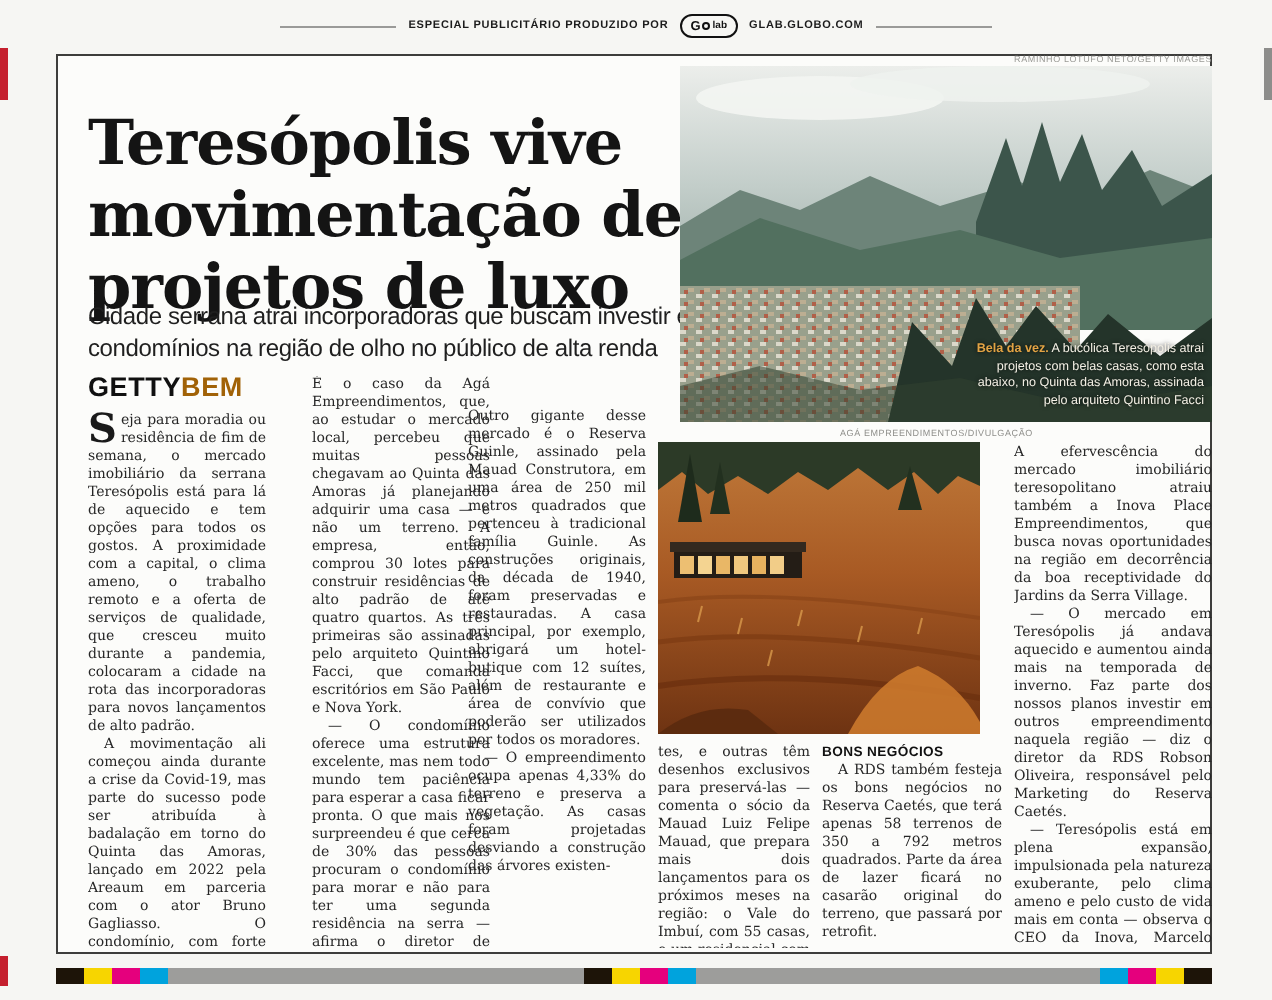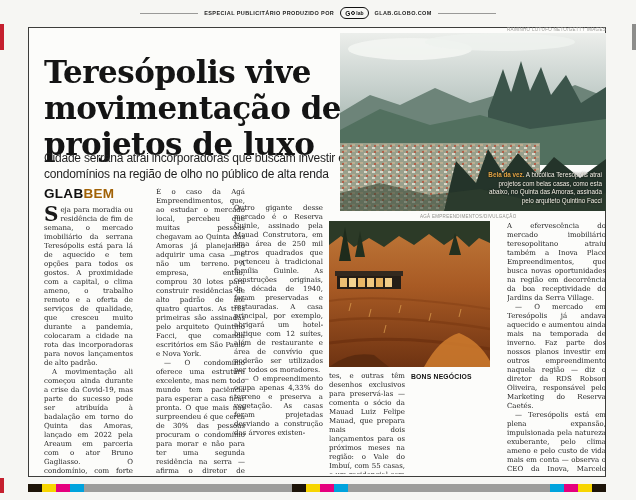--- a/index.html
+++ b/index.html
@@ -80,21 +80,21 @@
   </span>
   <span class="label">GLAB.GLOBO.COM</span>
   <span class="rule"></span>
 </div>
 
 <div class="frame"></div>
 
 <h1 class="headline">Teresópolis vive movimentação de projetos de luxo</h1>
 <div class="subhead">Cidade serrana atrai incorporadoras que buscam investir em condomínios na região de olho no público de alta renda</div>
 <div class="kicker">
-  <span class="prim">GLAB</span><span class="sec">BEM</span>
+  <span class="prim">GETTY</span><span class="sec">BEM</span>
 </div>
 
 <div class="credit credit1">RAMINHO LOTUFO NETO/GETTY IMAGES</div>
 <div class="photo photo1">
   <svg viewBox="0 0 266 178" preserveAspectRatio="none">
     <defs>
       <linearGradient id="sky1" x1="0" y1="0" x2="0" y2="1">
         <stop offset="0" stop-color="#eceeeb"></stop>
         <stop offset="0.55" stop-color="#c2cdc9"></stop>
         <stop offset="1" stop-color="#9fb0aa"></stop>
@@ -174,20 +174,21 @@
   <p>Outro gigante desse mercado é o Reserva Guinle, assinado pela Mauad Construtora, em uma área de 250 mil metros quadrados que pertenceu à tradicional família Guinle. As construções originais, da década de 1940, foram preservadas e restauradas. A casa principal, por exemplo, abrigará um hotel-butique com 12 suítes, além de restaurante e área de convívio que poderão ser utilizados por todos os moradores.</p>
   <p>— O empreendimento ocupa apenas 4,33% do terreno e preserva a vegetação. As casas foram projetadas desviando a construção das árvores existen-</p>
 </div>
 
 <div class="bodycol col4">
   <p>tes, e outras têm desenhos exclusivos para preservá-las — comenta o sócio da Mauad Luiz Felipe Mauad, que prepara mais dois lançamentos para os próximos meses na região: o Vale do Imbuí, com 55 casas, e um residencial com 65 apartamentos.</p>
 </div>
 
 <div class="bodycol col5">
   <p class="subhead-mini">BONS NEGÓCIOS</p>
+  <p>A RDS também festeja os bons negócios no Reserva Caetés, que terá apenas 58 terrenos de 350 a 792 metros quadrados. Parte da área de lazer ficará no casarão original do terreno, que passará por retrofit.</p>
 </div>
 
 <div class="bodycol col6">
   <p>A efervescência do mercado imobiliário teresopolitano atraiu também a Inova Place Empreendimentos, que busca novas oportunidades na região em decorrência da boa receptividade do Jardins da Serra Village.</p>
   <p>— O mercado em Teresópolis já andava aquecido e aumentou ainda mais na temporada de inverno. Faz parte dos nossos planos investir em outros empreendimento naquela região — diz o diretor da RDS Robson Oliveira, responsável pelo Marketing do Reserva Caetés.</p>
   <p>— Teresópolis está em plena expansão, impulsionada pela natureza exuberante, pelo clima ameno e pelo custo de vida mais em conta — observa o CEO da Inova, Marcelo Maturano.</p>
 </div>
 
 <div class="cmyk-bar">
   <div class="patch" style="left:0;background:#1d1408;"></div>

